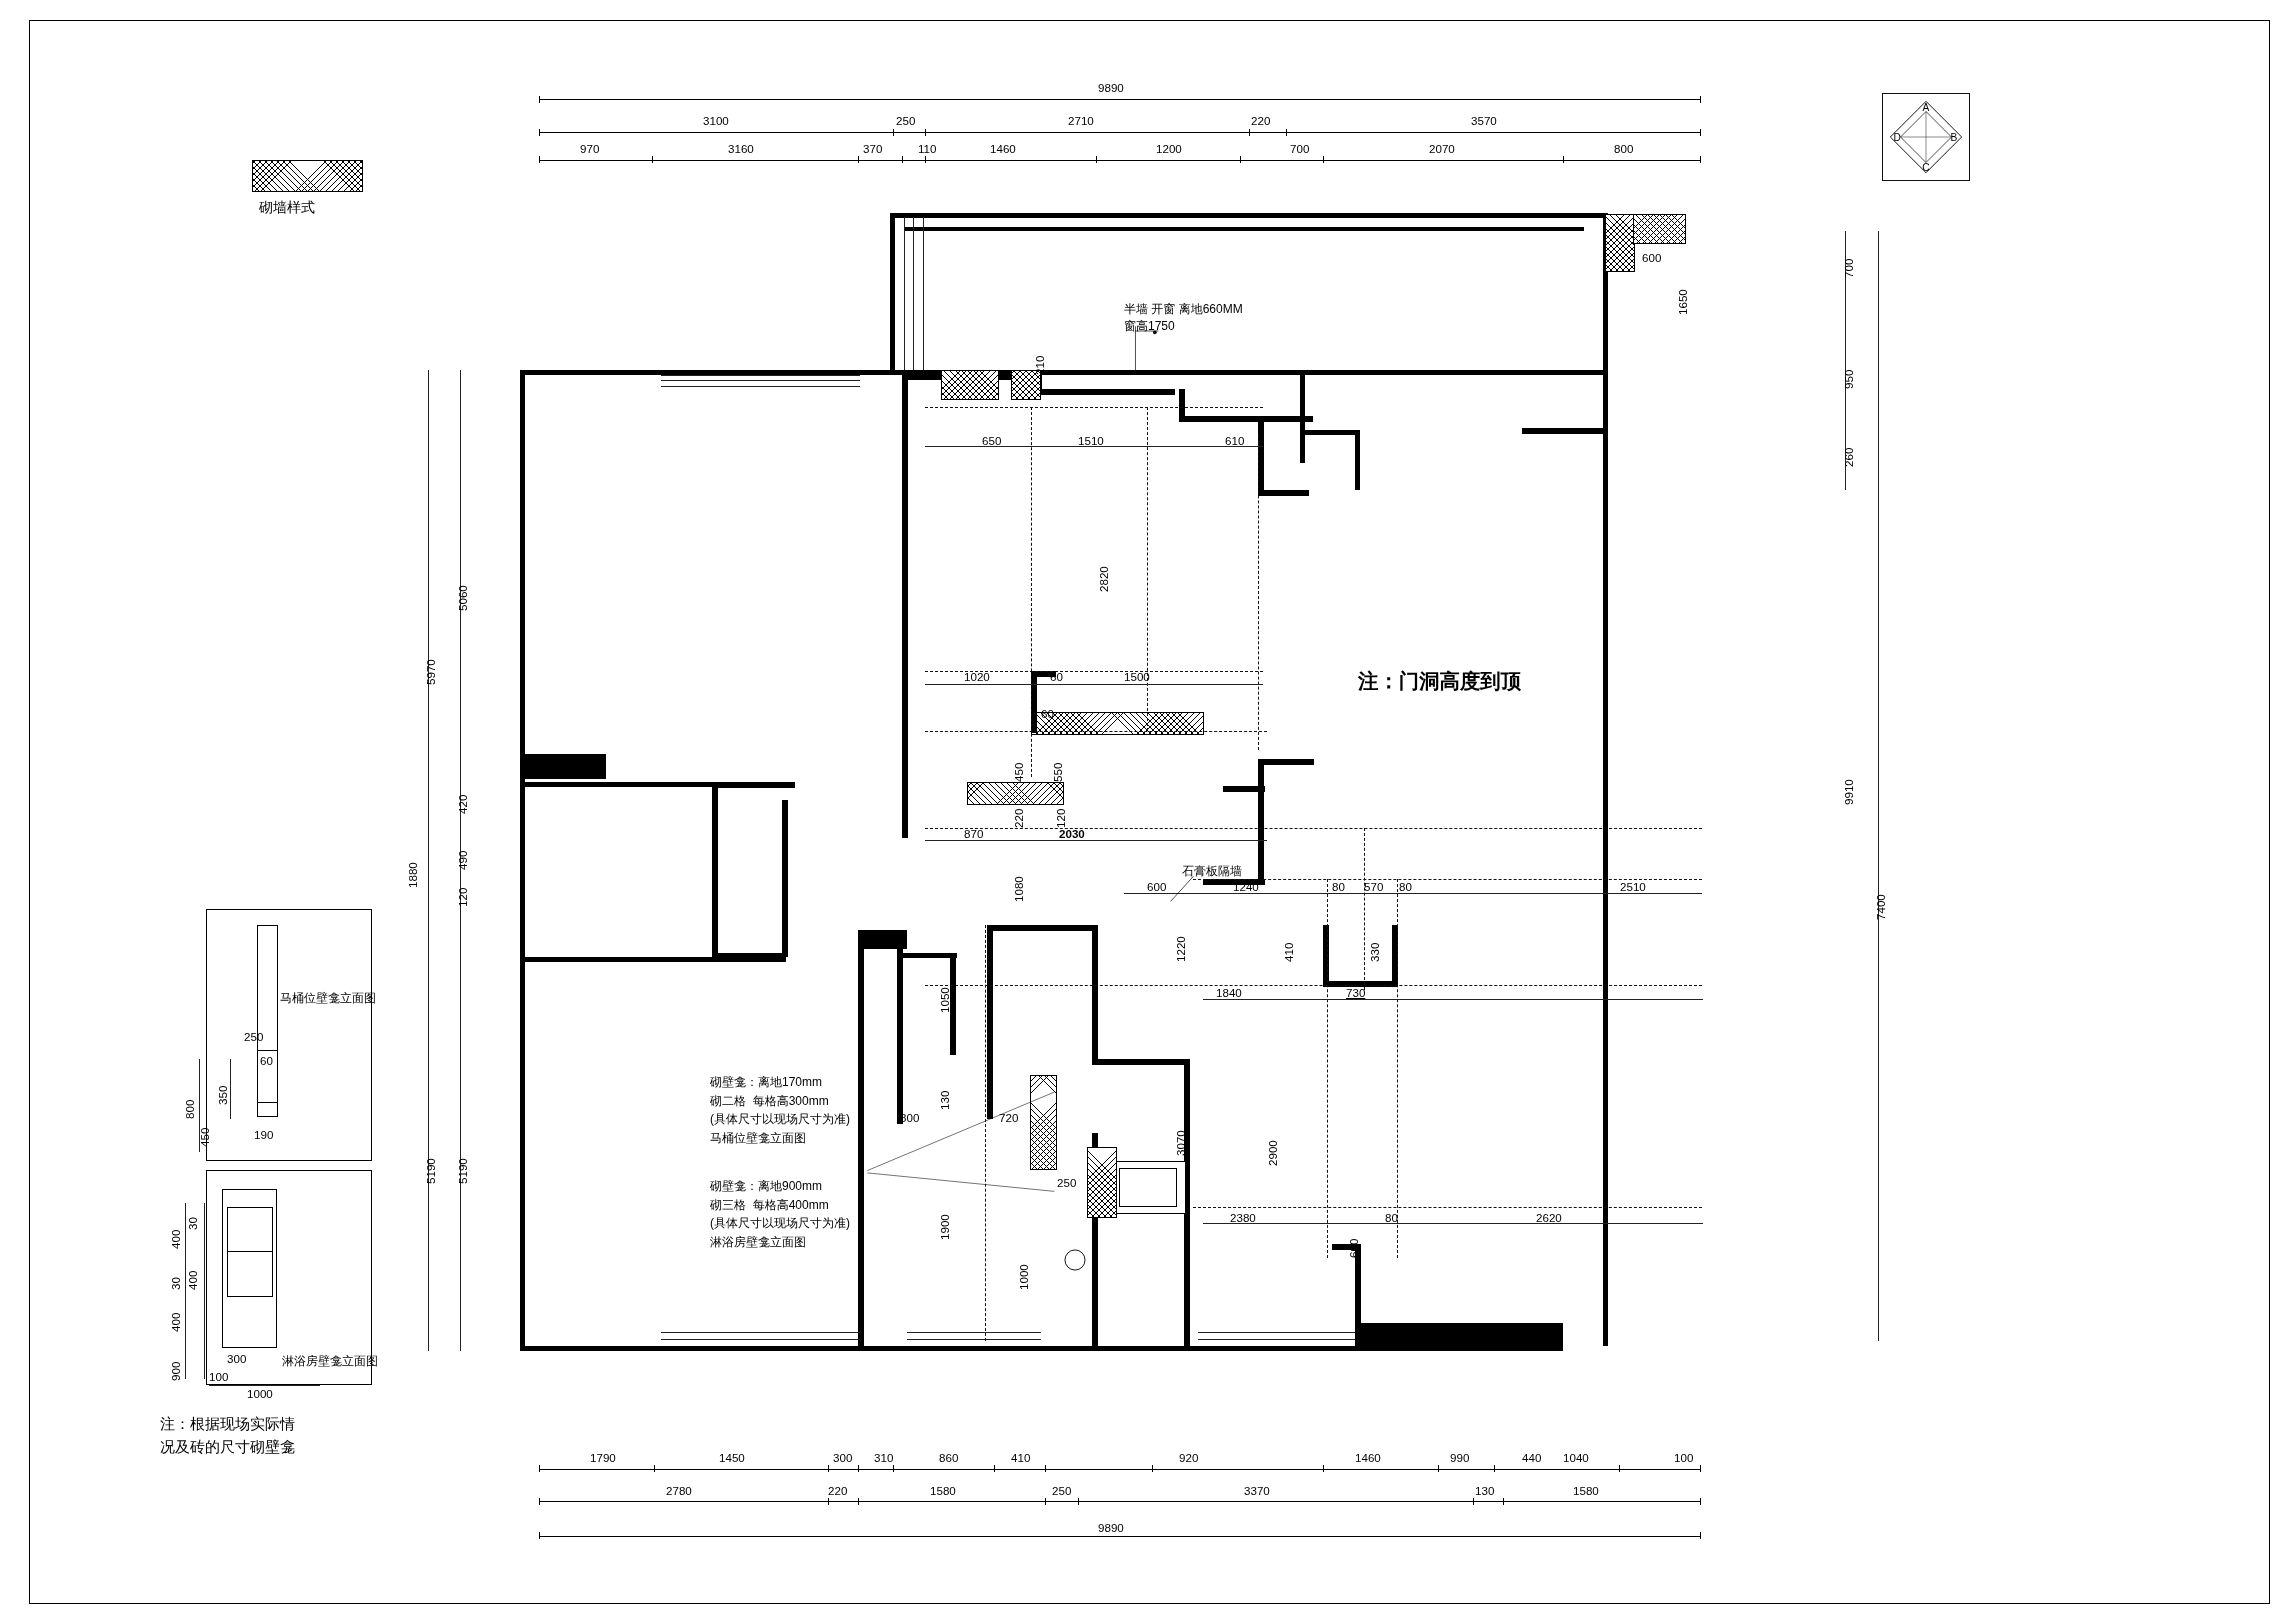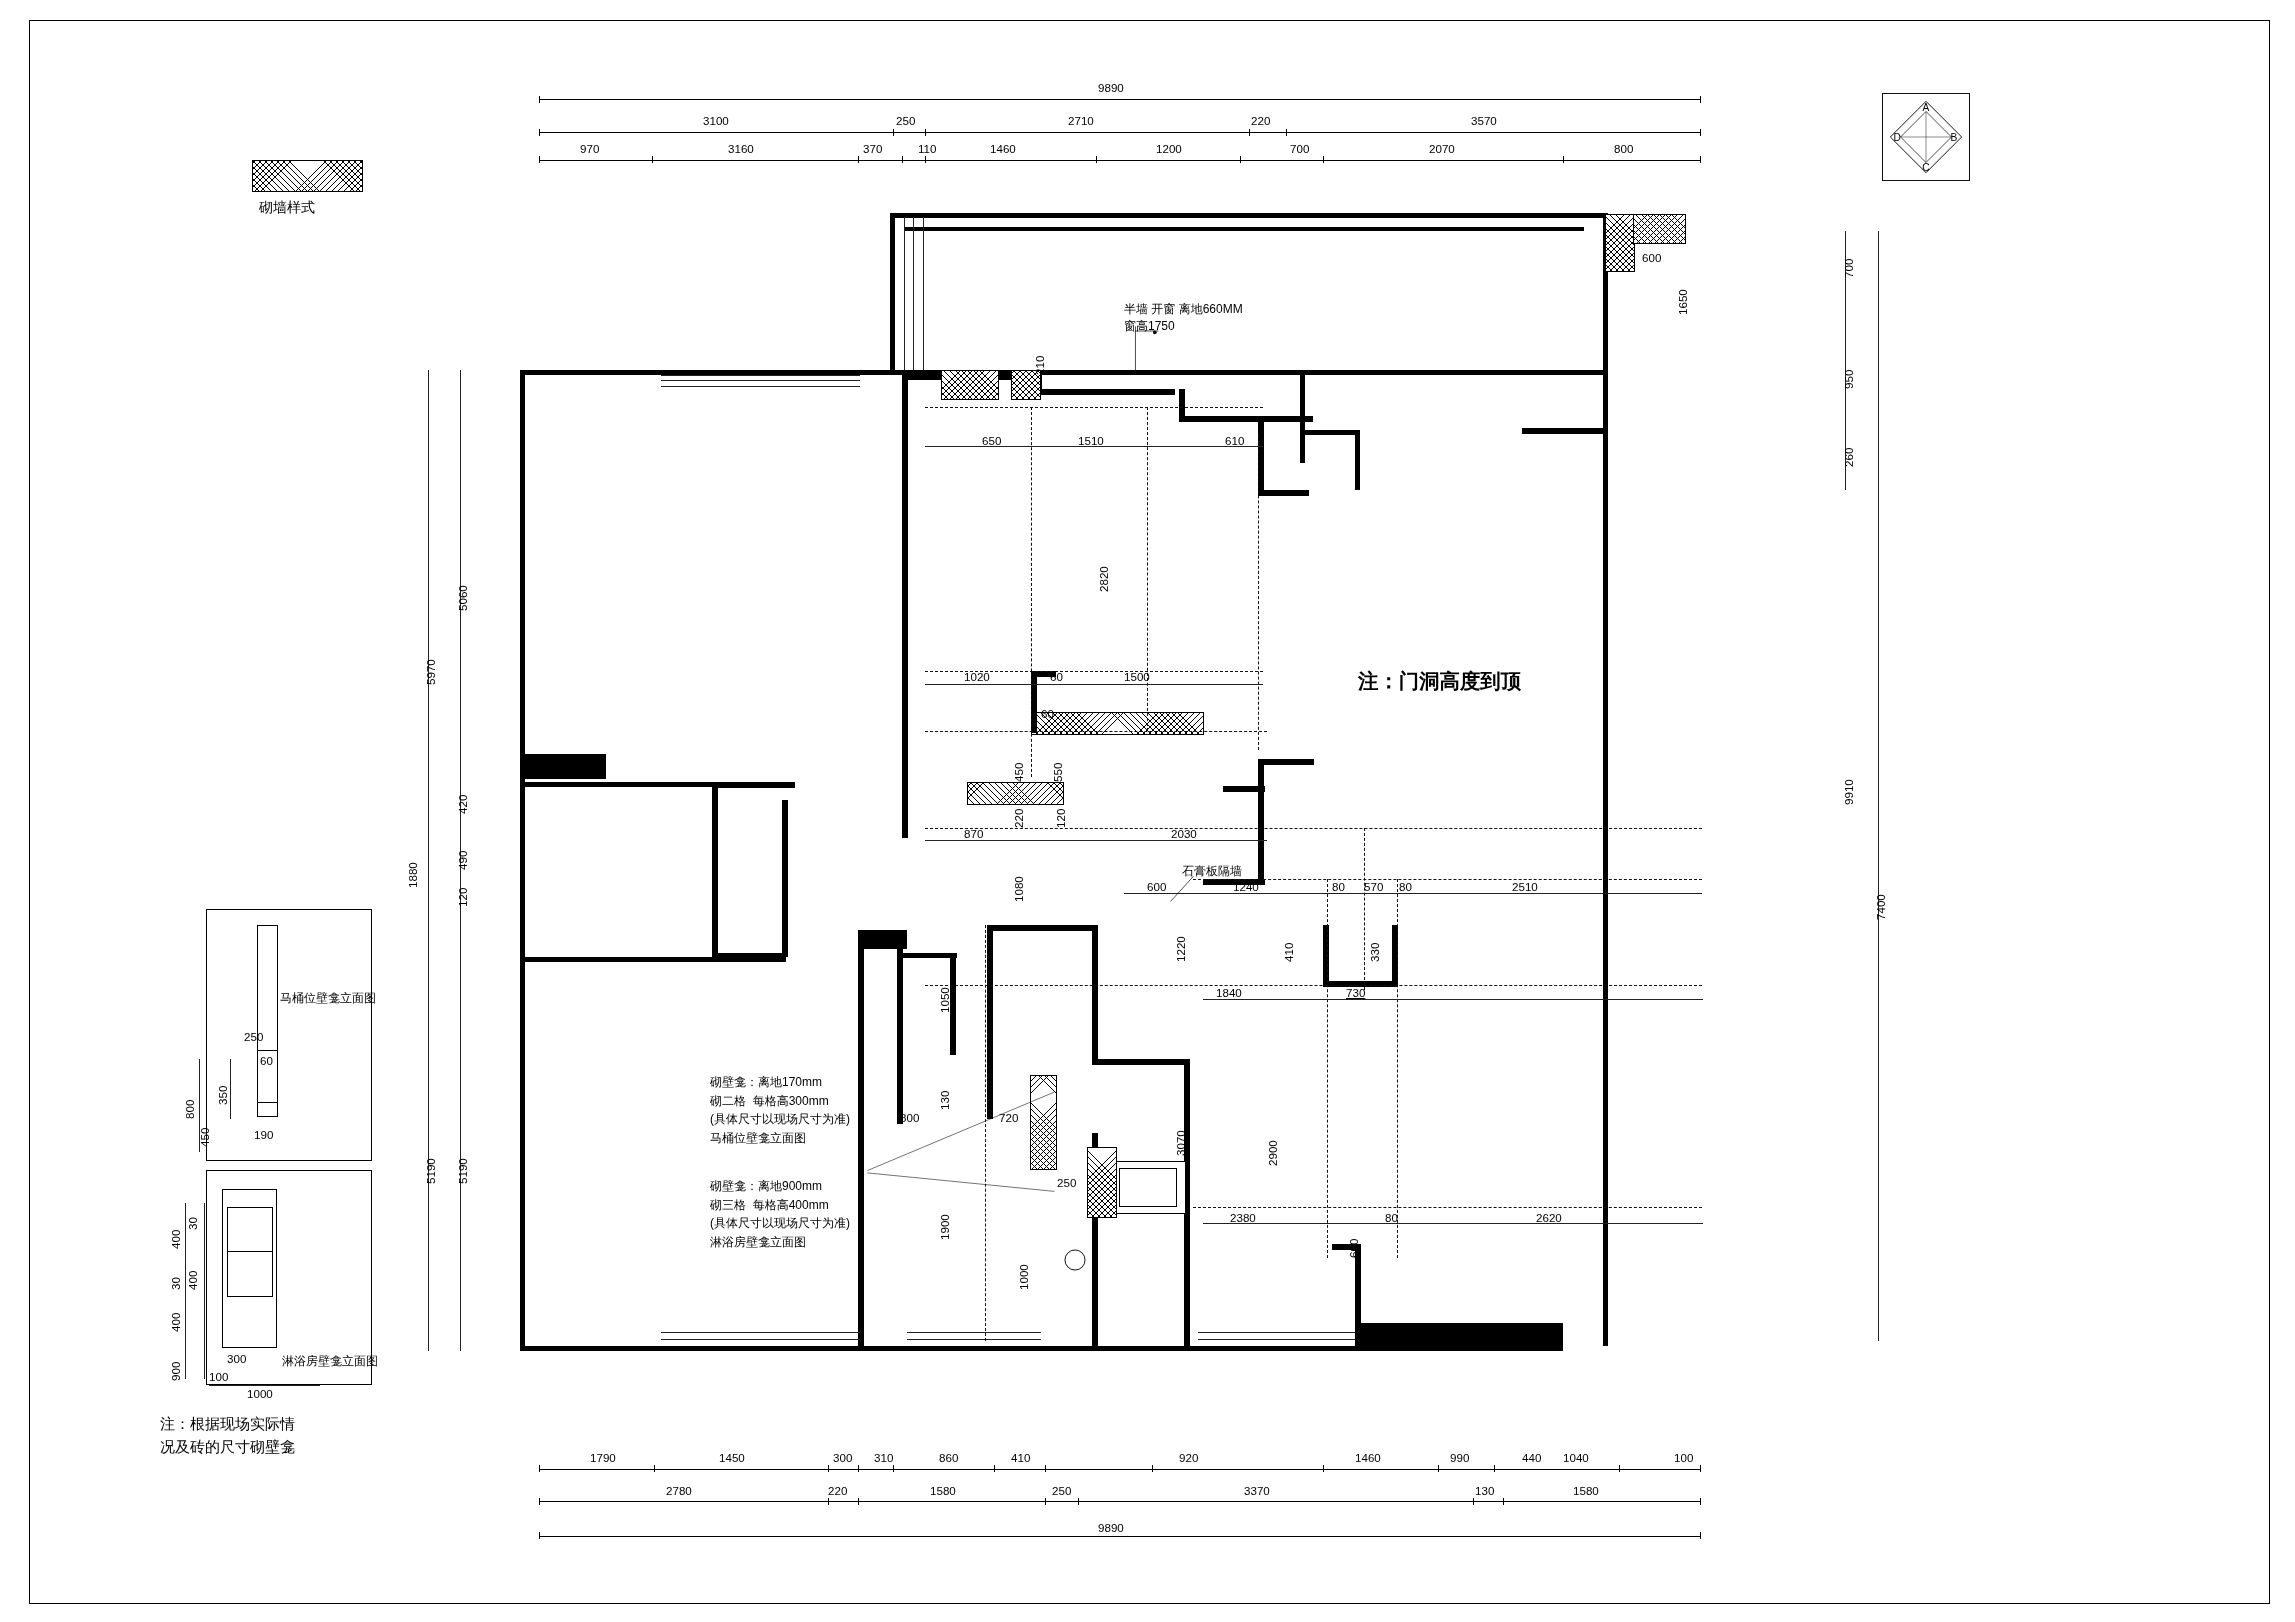--- a/index.html
+++ b/index.html
@@ -265,28 +265,28 @@
   <div class="dimv" style="left:1098px;top:592px;">2820</div>
   <div class="dim" style="left:964px;top:671px;">1020</div>
   <div class="dim" style="left:1050px;top:671px;">60</div>
   <div class="dim" style="left:1124px;top:671px;">1500</div>
   <div class="dim" style="left:1041px;top:708px;">60</div>
   <div class="dimv" style="left:1013px;top:782px;">450</div>
   <div class="dimv" style="left:1052px;top:782px;">550</div>
   <div class="dimv" style="left:1013px;top:828px;">220</div>
   <div class="dimv" style="left:1055px;top:828px;">120</div>
   <div class="dim" style="left:964px;top:828px;">870</div>
-  <div class="dim" style="left:1171px;top:828px;">2030</div>
+  <div class="dim" style="left:1059px;top:828px;font-weight:bold;">2030</div>
   <div class="dimv" style="left:1013px;top:902px;">1080</div>
   <div class="dim" style="left:1147px;top:881px;">600</div>
   <div class="dim" style="left:1233px;top:881px;">1240</div>
   <div class="dim" style="left:1332px;top:881px;">80</div>
   <div class="dim" style="left:1364px;top:881px;">570</div>
   <div class="dim" style="left:1399px;top:881px;">80</div>
-  <div class="dim" style="left:1512px;top:881px;text-align:right;">2510</div>
+  <div class="dim" style="left:1620px;top:881px;text-align:right;">2510</div>
   <div class="dimv" style="left:1283px;top:962px;">410</div>
   <div class="dimv" style="left:1369px;top:962px;">330</div>
   <div class="dim" style="left:1216px;top:987px;">1840</div>
   <div class="dim" style="left:1346px;top:987px;text-decoration:underline;">730</div>
   <div class="dimv" style="left:939px;top:1013px;">1050</div>
   <div class="dimv" style="left:939px;top:1110px;">130</div>
   <div class="dim" style="left:900px;top:1112px;">800</div>
   <div class="dim" style="left:999px;top:1112px;">720</div>
   <div class="dimv" style="left:1175px;top:1156px;">3070</div>
   <div class="dimv" style="left:1267px;top:1166px;">2900</div>

